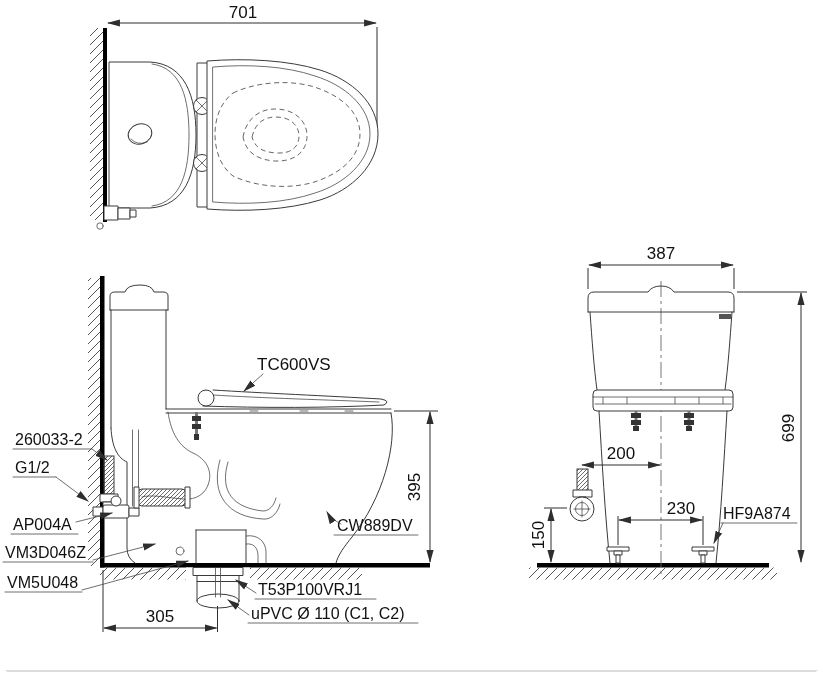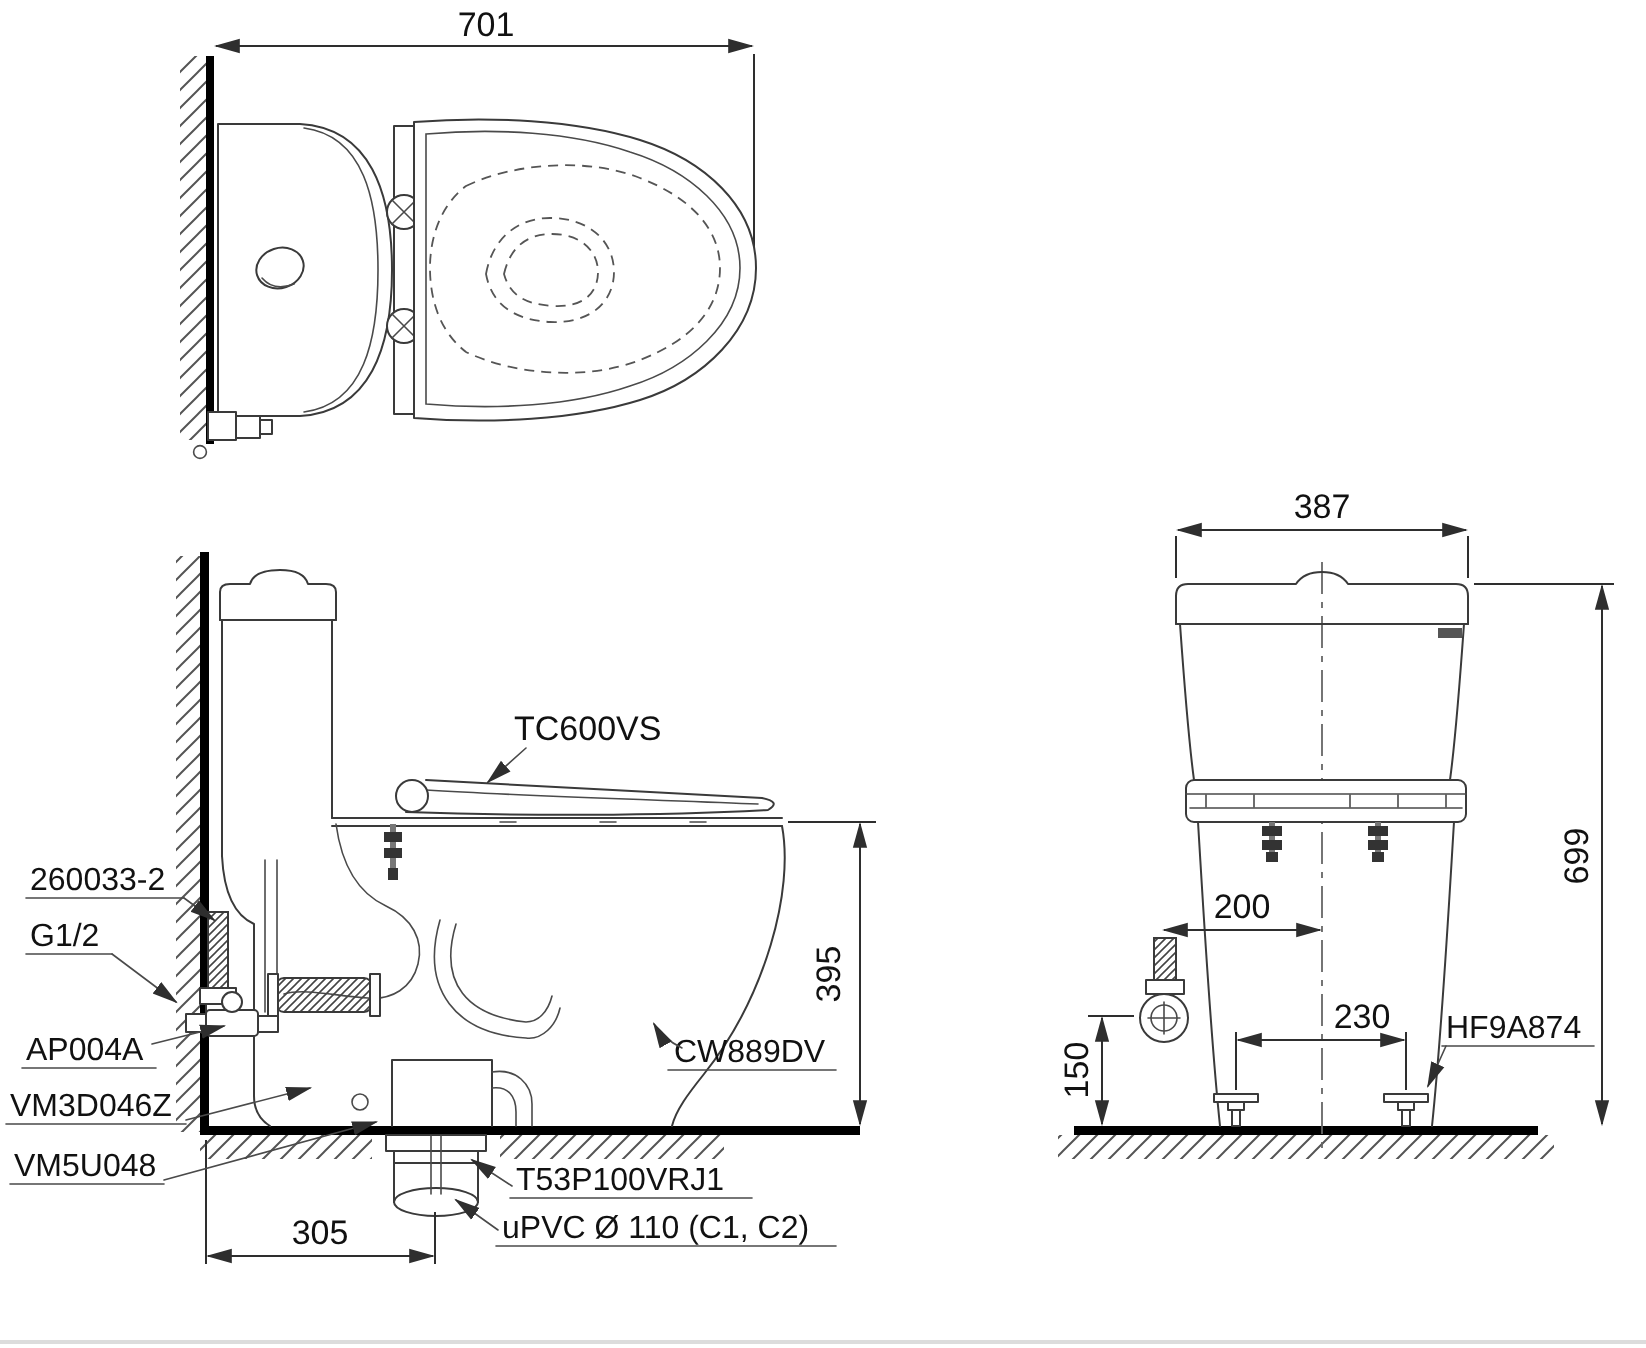--- a/index.html
+++ b/index.html
@@ -1,17 +1,17 @@
 <!DOCTYPE html>
 <html><head>
 <meta charset="utf-8">
 <style>
   html,body{margin:0;padding:0;background:#fff;}
   .stage{position:relative;width:823px;height:674px;background:#fff;overflow:hidden;
-         font-family:"Liberation Sans", sans-serif;}
+         font-family:"Liberation Sans", sans-serif;border-radius:15px;}
   svg{display:block;}
   .ln{stroke:#3a3a3a;stroke-width:1;fill:none;stroke-linecap:round;stroke-linejoin:round;}
   .ln2{stroke:#4a4a4a;stroke-width:.8;fill:none;stroke-linecap:round;}
   .wf{fill:#ffffff;stroke:#3a3a3a;stroke-width:1;stroke-linejoin:round;}
   .dk{fill:#333;stroke:none;}
   .dash{stroke:#555;stroke-width:.9;fill:none;stroke-dasharray:5 3.5;}
   .cl{stroke:#666;stroke-width:.9;fill:none;stroke-dasharray:16 4 3 4;}
   .dim{stroke:#2e2e2e;stroke-width:1;fill:none;}
   .txt{fill:#111;font-size:16px;font-family:"Liberation Sans",sans-serif;}
   .txtd{fill:#111;font-size:17px;font-family:"Liberation Sans",sans-serif;}

